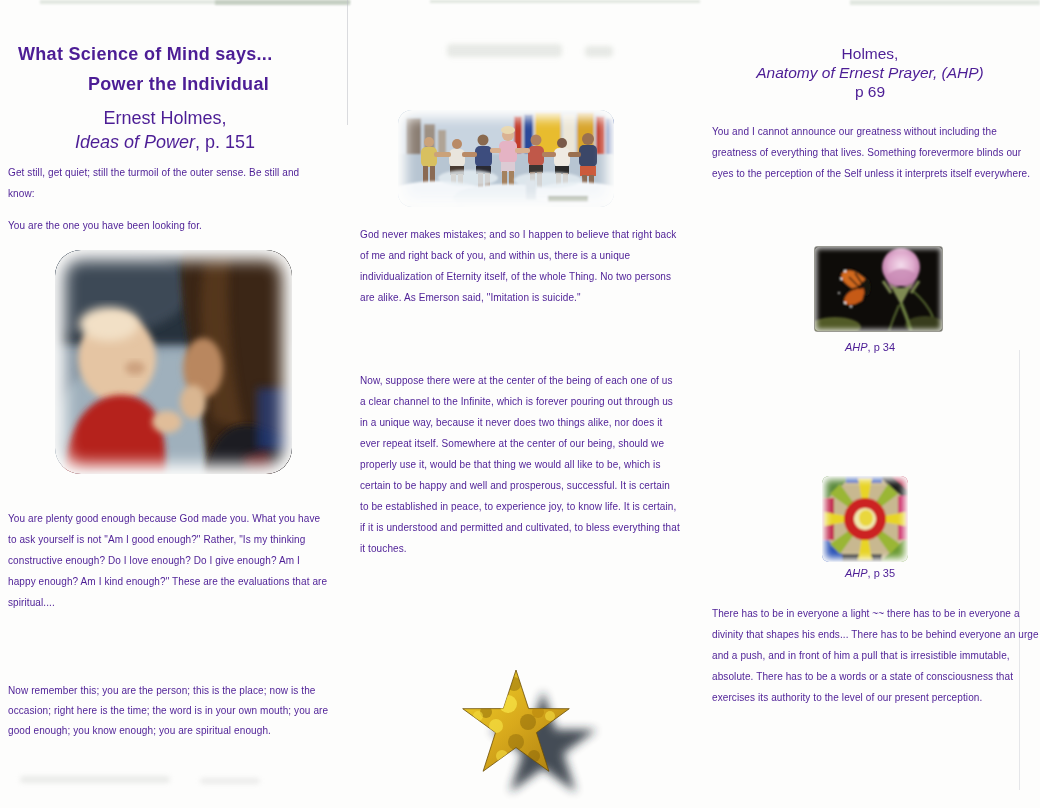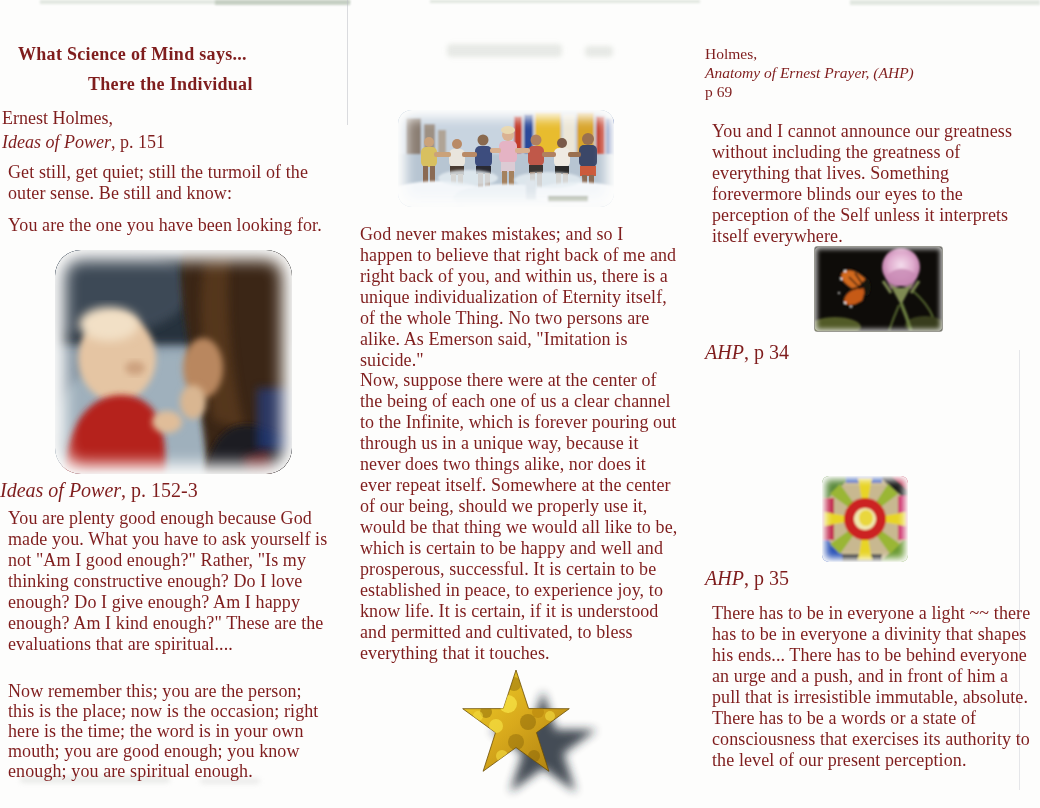--- a/index.html
+++ b/index.html
@@ -1,28 +1,28 @@
 <!DOCTYPE html>
 <html><head>
 <meta charset="utf-8">
 <style>
   html,body{margin:0;padding:0;background:#ffffff;}
   #page{
     position:relative;width:1040px;height:808px;overflow:hidden;
-    background:#fdfdfc;color:#7f1d1d;
-    font-family:Liberation Serif, serif;
+    background:#fdfdfc;color:#4c1d95;
+    font-family:Liberation Sans, sans-serif;
   }
   .abs{position:absolute;}
-  .para{font-size:18px;line-height:21px;letter-spacing:0.1px;}
-  .center{}
+  .para{font-size:10px;line-height:21px;letter-spacing:0.1px;}
+  .center{text-align:center;}
   .ital{font-style:italic;}
   
   .title-line{font-size:18px;font-weight:bold;letter-spacing:0.3px;}
   .src-block{font-size:18px;line-height:24px;}
-  .cap{font-size:20px;}
+  .cap{font-size:11px;}
   .hdr-sm{font-size:15.5px;line-height:19px;}
   
   .photo{overflow:hidden;}
   .photo:after{content:"";position:absolute;inset:0;border-radius:inherit;pointer-events:none;}
   .ph-children{border-radius:26px;}
   .ph-children:after{box-shadow:inset 0 0 16px 10px #fdfdfc;}
   .ph-beach{border-radius:14px;}
   .ph-beach:after{box-shadow:inset 0 0 12px 8px #fdfdfc;}
   .ph-butterfly{border:1px solid #9a9a92;border-radius:3px;}
   .ph-butterfly:after{box-shadow:inset 0 0 5px 2px rgba(253,253,252,.75);}
@@ -45,21 +45,21 @@
   <div class="abs scanstrip" style="left:850px;top:0;width:190px;height:5px"></div>
   <div class="abs foldline" style="left:347px;top:0;height:125px"></div>
   <div class="abs foldline" style="left:1019px;top:350px;height:440px;background:rgba(206,208,214,0.5)"></div>
 
   <div class="abs smudge" style="left:447px;top:44px;width:115px;height:13px"></div>
   <div class="abs smudge" style="left:585px;top:46px;width:28px;height:11px"></div>
   <div class="abs smudge" style="left:20px;top:776px;width:150px;height:7px;background:rgba(170,172,170,0.22)"></div>
   <div class="abs smudge" style="left:200px;top:778px;width:60px;height:6px;background:rgba(170,172,170,0.2)"></div>
 
   <div class="abs title-line" style="left:18px;top:44px">What Science of Mind says...</div>
-  <div class="abs title-line" style="left:88px;top:74px">There the Individual</div>
+  <div class="abs title-line" style="left:88px;top:74px">Power the Individual</div>
 
   <div class="abs src-block center" style="left:2px;top:106px;width:326px">
     <div>Ernest Holmes,</div>
     <div><span class="ital">Ideas of Power</span><span>, p. 151</span></div>
   </div>
 
   <div class="abs para" style="left:8px;top:215px;width:322px">You are the one you have been looking for.</div>
   <div class="abs para" style="left:8px;top:162px;width:320px">Get still, get quiet; still the turmoil of the outer sense.  Be still and know:</div>
 
   <div class="abs photo ph-children" style="left:55px;top:250px;width:237px;height:224px">
@@ -90,21 +90,20 @@
 
       <ellipse cx="112" cy="172" rx="15" ry="11" fill="#e0bd99" filter="url(#bl3)"></ellipse>
       <ellipse cx="138" cy="152" rx="13" ry="17" fill="#d9b691" filter="url(#bl3)"></ellipse>
 
       <path d="M150,224 C156,186 176,170 202,176 L237,188 L237,224 Z" fill="#1c1a20" filter="url(#bl3)"></path>
       <rect x="202" y="138" width="35" height="62" fill="#23418d" opacity="0.65" filter="url(#bl5)"></rect>
       <path d="M188,208 L212,200 L220,224 L192,224 Z" fill="#8c1d1d" opacity="0.6" filter="url(#bl5)"></path>
     </svg>
   </div>
 
-  <div class="abs cap center" style="left:0px;top:479px;width:330px"><span class="ital">Ideas of Power</span><span>, p. 152-3</span></div>
 
   <div class="abs para" style="left:8px;top:681px;width:322px;line-height:20px">Now remember this; you are the person; this is the place; now is the occasion; right here is the time; the word is in your own mouth; you are good enough; you know enough; you are spiritual enough.</div>
   <div class="abs para" style="left:8px;top:508px;width:322px">You are plenty good enough because God made you.  What you have to ask yourself is not "Am I good enough?" Rather, "Is my thinking constructive enough?  Do I love enough?  Do I give enough?  Am I happy enough?  Am I kind enough?"  These are the evaluations that are spiritual....</div>
 
 
   <div class="abs photo ph-beach" style="left:398px;top:110px;width:216px;height:97px">
     <svg viewBox="0 0 216 97" preserveAspectRatio="none">
       <defs>
         <filter id="bb1" x="-20%" y="-20%" width="140%" height="140%">
             <feGaussianBlur stdDeviation="1.3"></feGaussianBlur>

